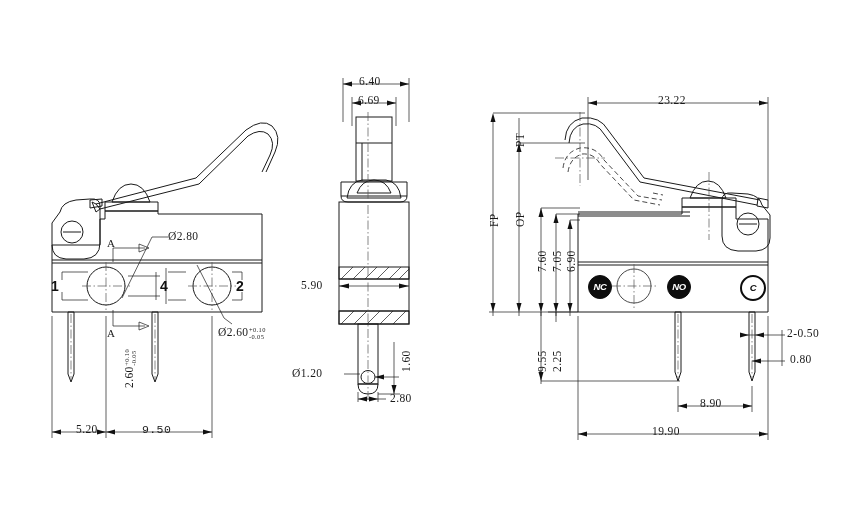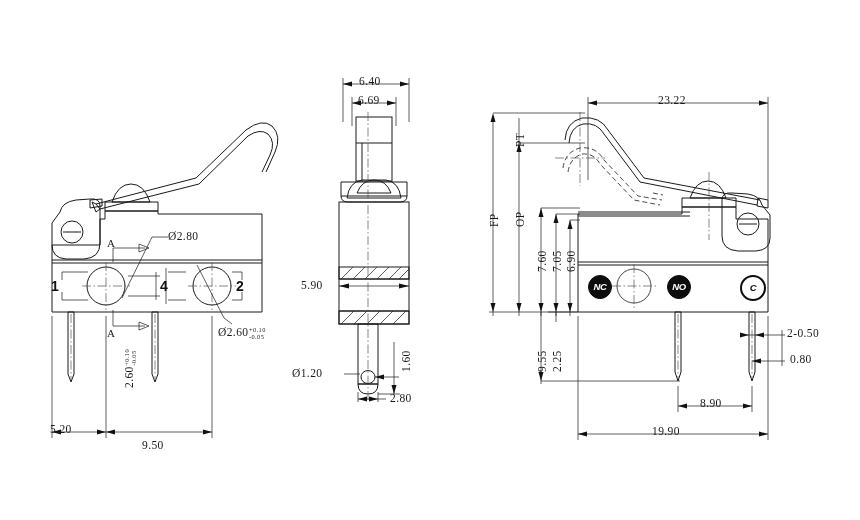--- a/index.html
+++ b/index.html
@@ -292,22 +292,22 @@
 <div class="dimtxt" style="left:168px;top:231px;">Ø2.80</div>
 
 <div class="dimtxt" style="left:218px;top:318px;margin-top:9px;">
   <span>Ø2.60</span><span class="tol"><i>+0.10</i><i>-0.05</i></span>
 </div>
 
 <div class="dimtxt vert" style="left:124px;top:388px;transform:rotate(-90deg);">
   <span>2.60</span><span class="tol"><i>+0.10</i><i>-0.05</i></span>
 </div>
 
-<div class="dimtxt" style="left:50px;top:424px;">5.20</div>
-<div class="dimtxt" style="left:142px;top:440px;">9.50</div>
+<div class="dimtxt" style="left:76px;top:424px;">5.20</div>
+<div class="dimtxt" style="left:142px;top:424px;font-family:Liberation Mono, monospace;">9.50</div>
 
 <div class="dimtxt" style="left:359px;top:76px;">6.40</div>
 <div class="dimtxt" style="left:358px;top:95px;">6.69</div>
 <div class="dimtxt" style="left:301px;top:280px;">5.90</div>
 <div class="dimtxt" style="left:390px;top:393px;">2.80</div>
 <div class="dimtxt vert" style="left:401px;top:372px;transform:rotate(-90deg);">1.60</div>
 <div class="dimtxt" style="left:292px;top:368px;">Ø1.20</div>
 
 <div class="dimtxt" style="left:658px;top:95px;">23.22</div>
 

